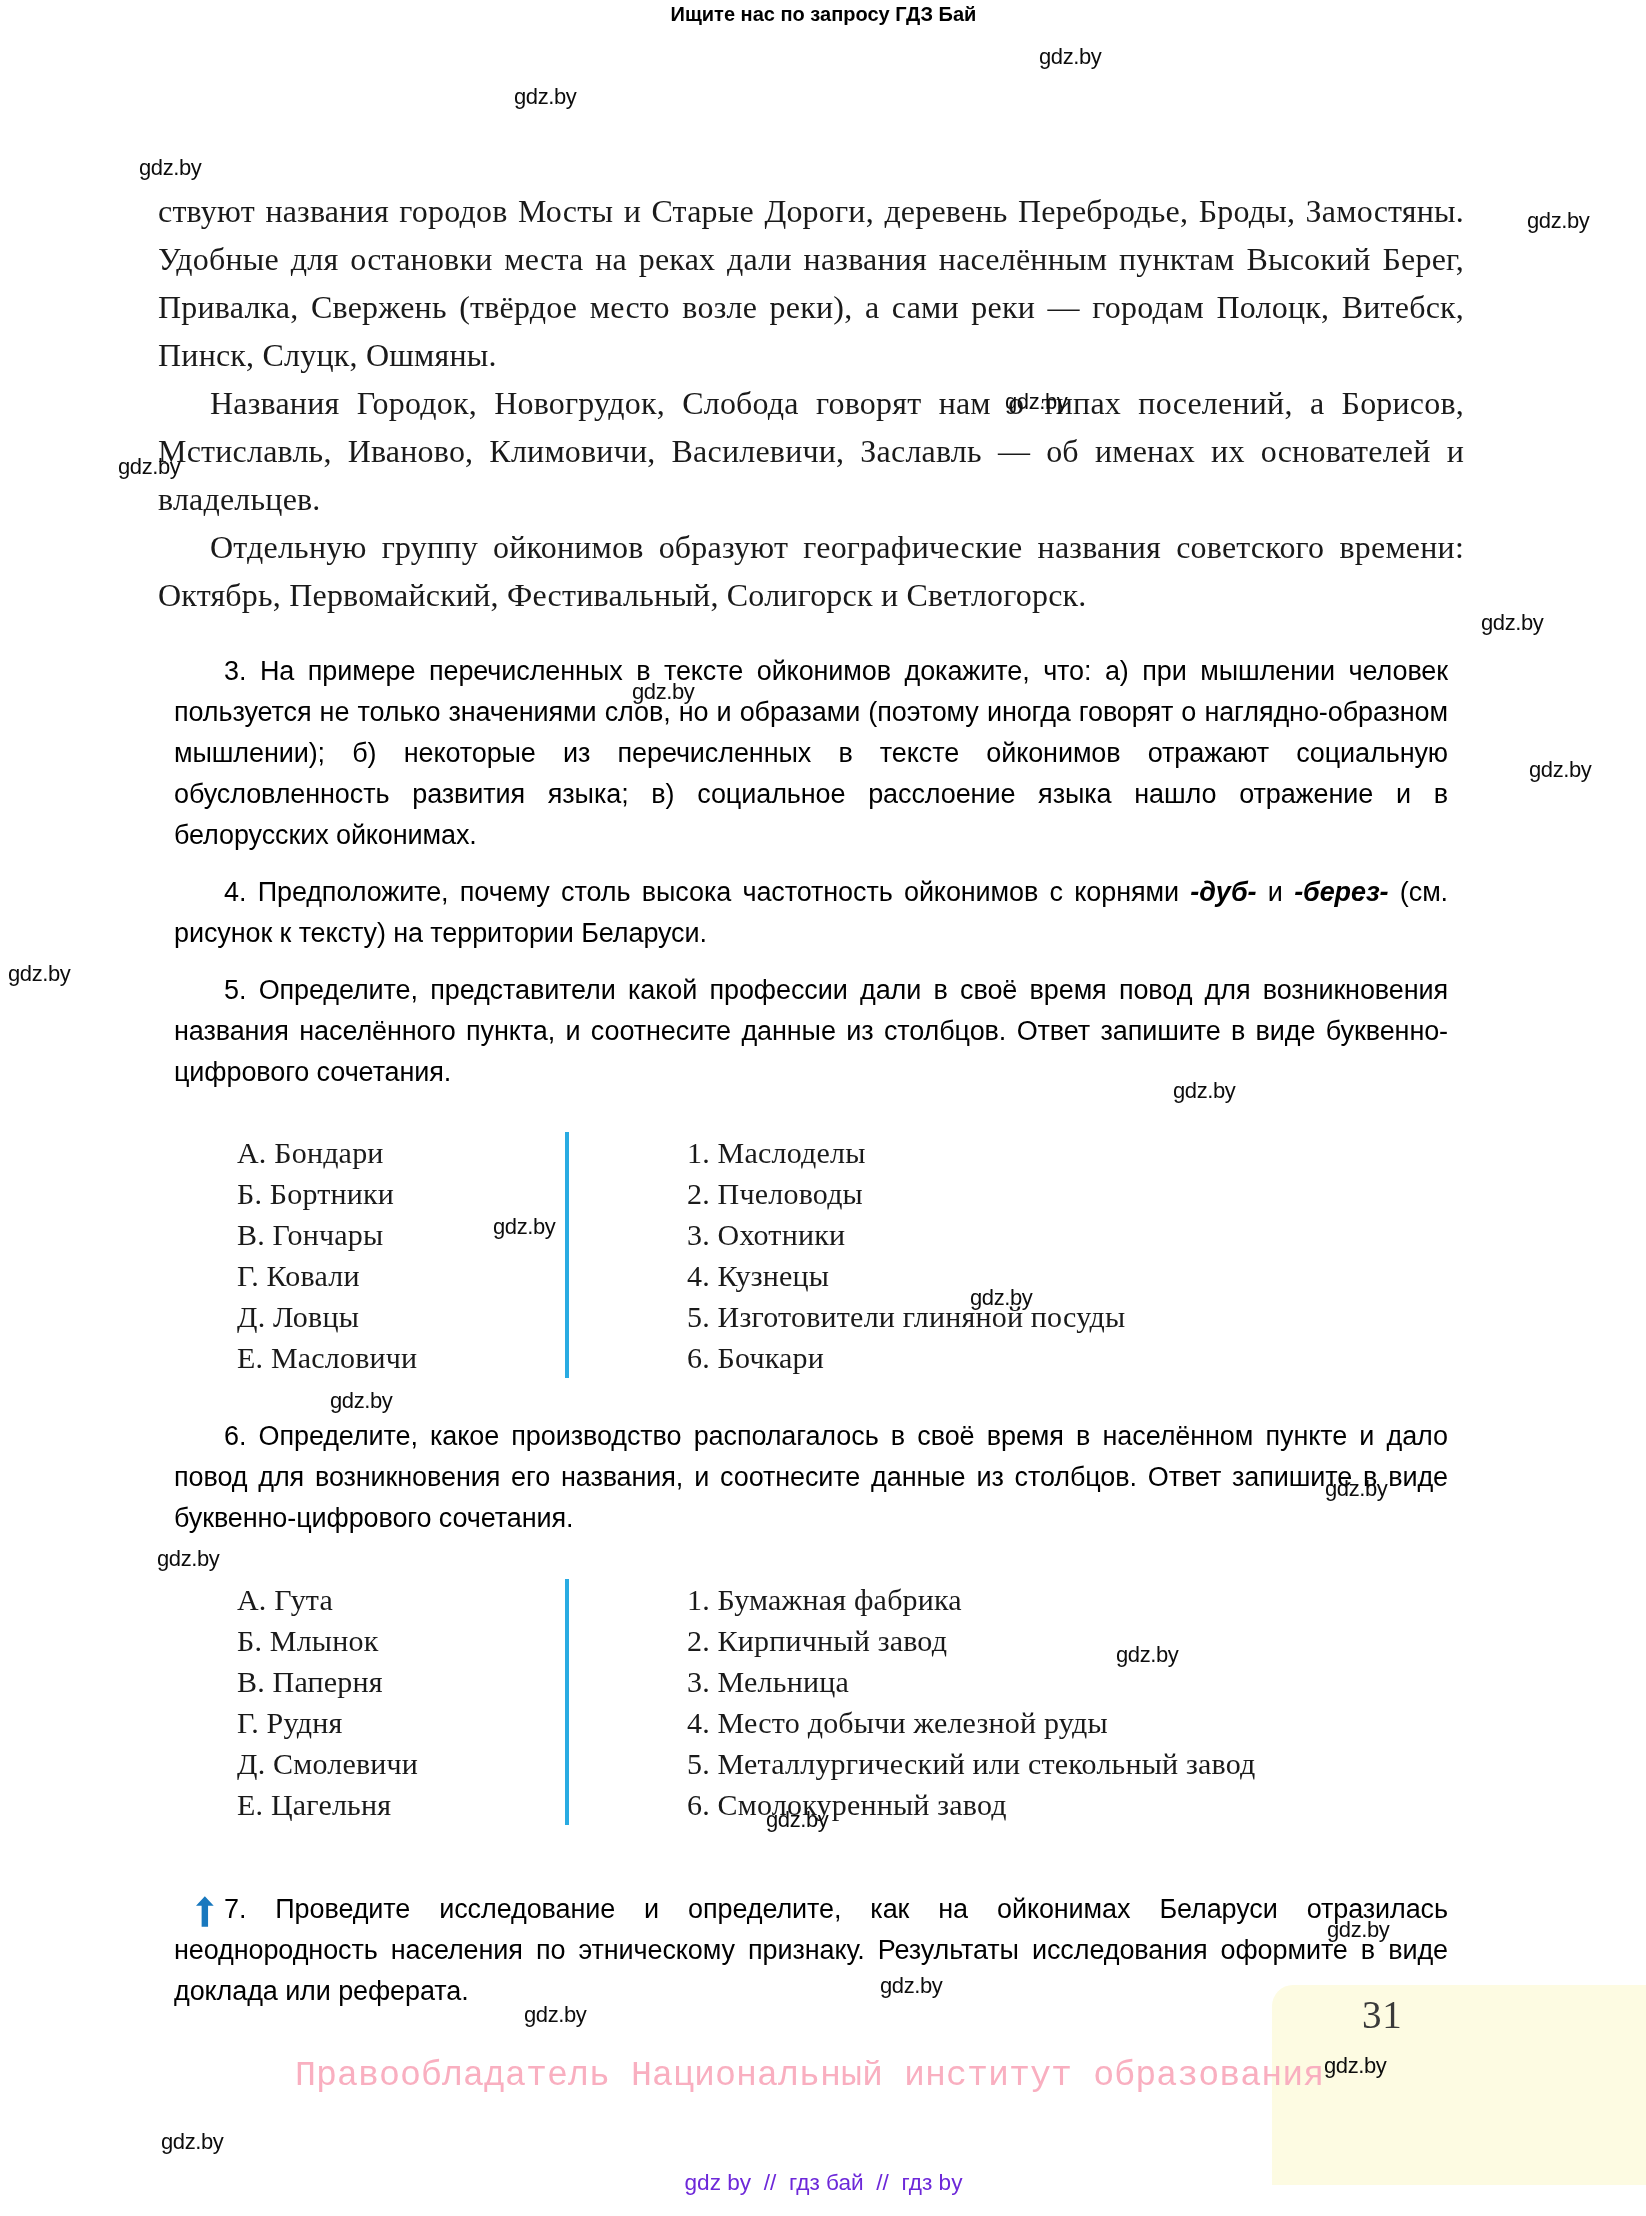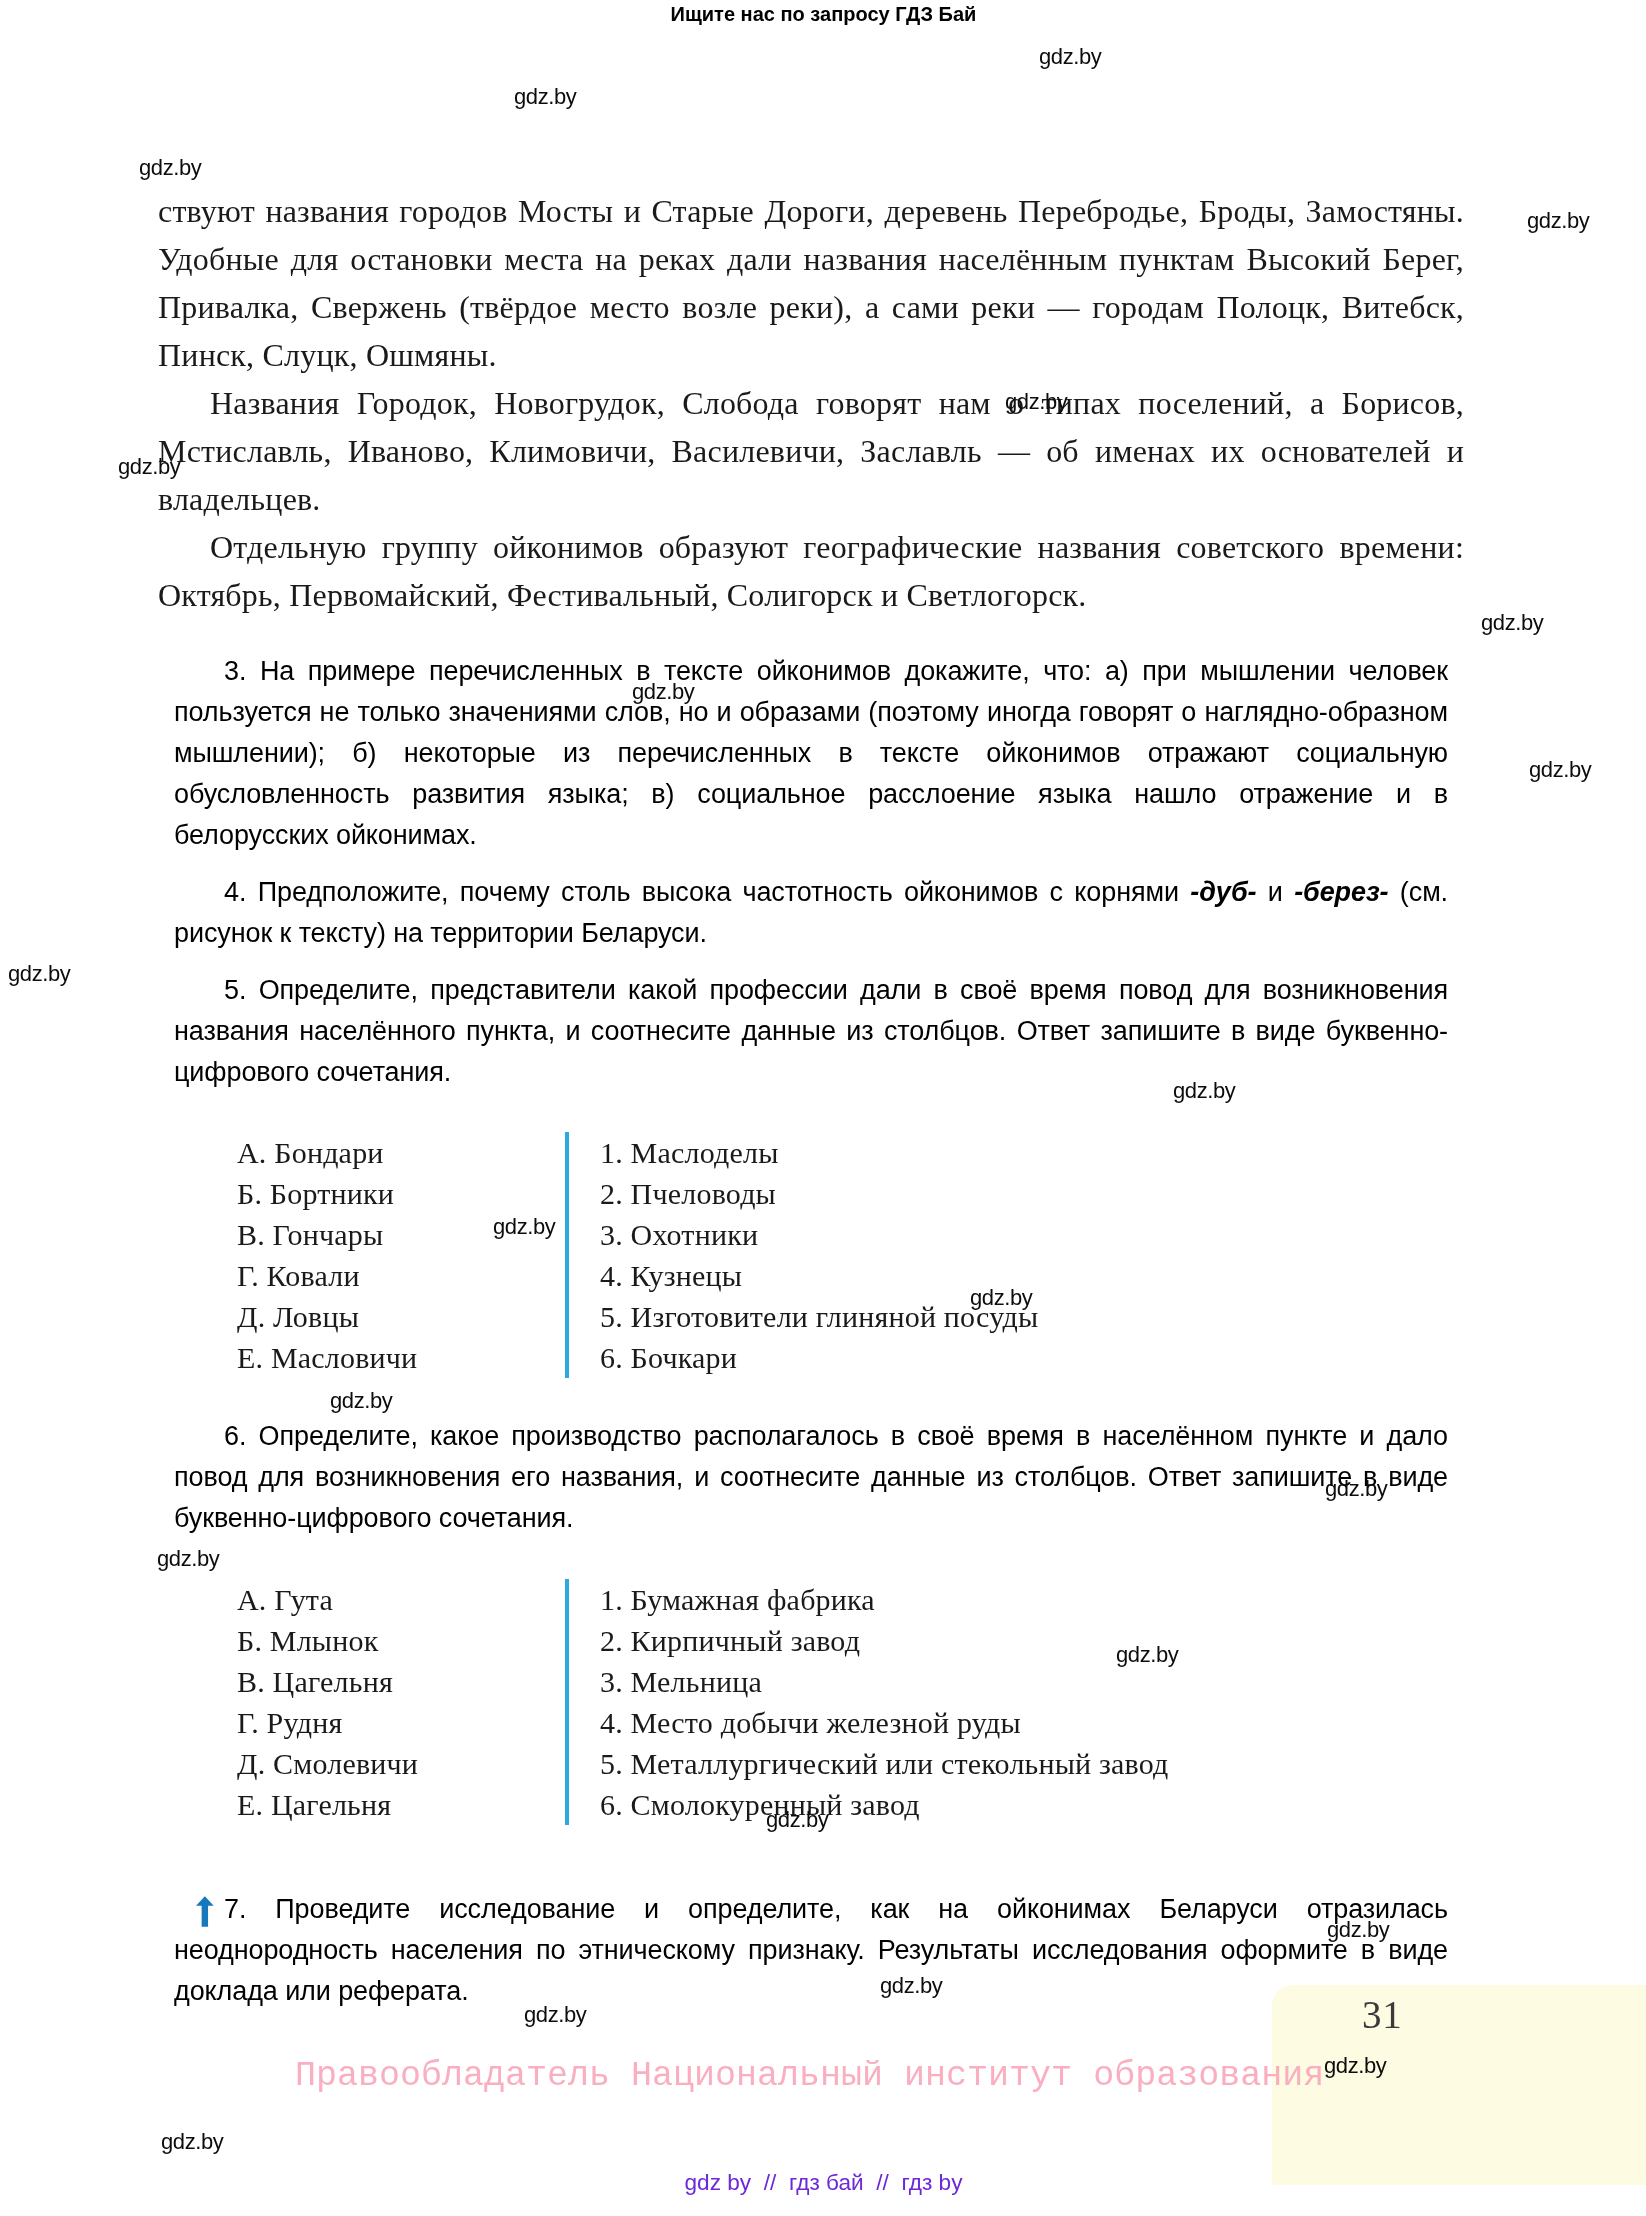--- a/index.html
+++ b/index.html
@@ -88,21 +88,21 @@
     display: flex;
     font-family: "Liberation Serif", "DejaVu Serif", serif;
     font-size: 30px;
     line-height: 41px;
   }
   .match-col {
     display: flex;
     flex-direction: column;
   }
   .match-col.left  { width: 407px; padding-left: 79px; box-sizing: border-box; }
-  .match-col.right { padding-left: 31px; }
+  .match-col.right { padding-left: 118px; }
   .match-row { white-space: nowrap; letter-spacing: 0.2px; }
   .match-divider {
     width: 4px;
     background: #29abe2;
     flex: 0 0 auto;
     align-self: stretch;
   }
 
   
   .task7-wrap { position: relative; }
@@ -209,21 +209,21 @@
     <div class="para-gap" style="height:22.6px"></div>
 
     <p class="sans indent">6. Определите, какое производство располагалось в своё время в населённом пункте и дало повод для возникновения его названия, и соотнесите данные из столбцов. Ответ запишите в виде буквенно-цифрового сочетания.</p>
 
     <div class="para-gap" style="height:24px"></div>
 
     <div class="match-table">
       <div class="match-col left">
         <div class="match-row">А. Гута</div>
         <div class="match-row">Б. Млынок</div>
-        <div class="match-row">В. Цагельня</div>
+        <div class="match-row">В. Паперня</div>
         <div class="match-row">Г. Рудня</div>
         <div class="match-row">Д. Смолевичи</div>
         <div class="match-row">Е. Цагельня</div>
       </div>
       <div class="match-divider"></div>
       <div class="match-col right">
         <div class="match-row">1. Бумажная фабрика</div>
         <div class="match-row">2. Кирпичный завод</div>
         <div class="match-row">3. Мельница</div>
         <div class="match-row">4. Место добычи железной руды</div>

